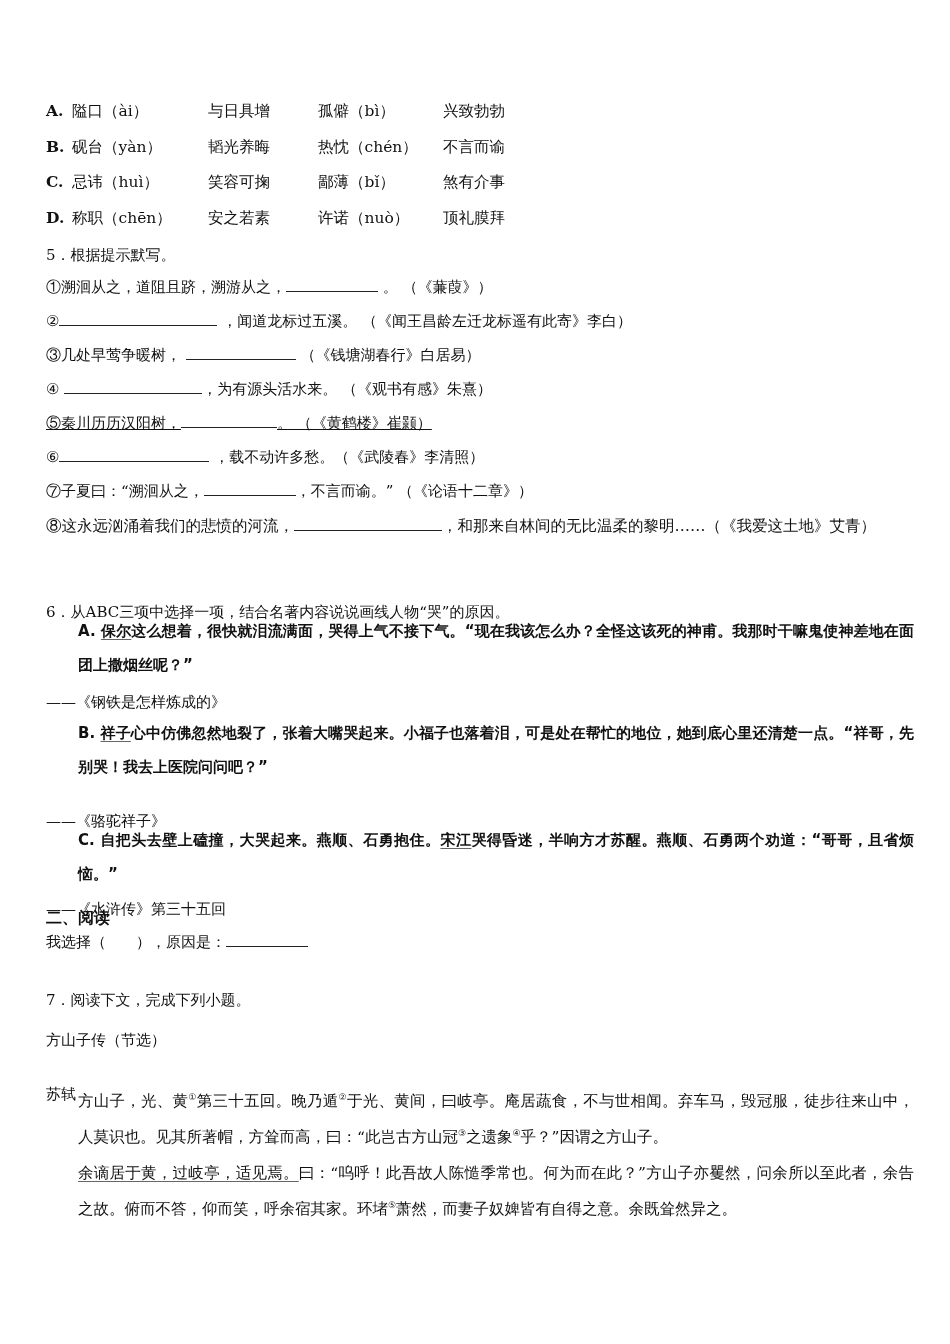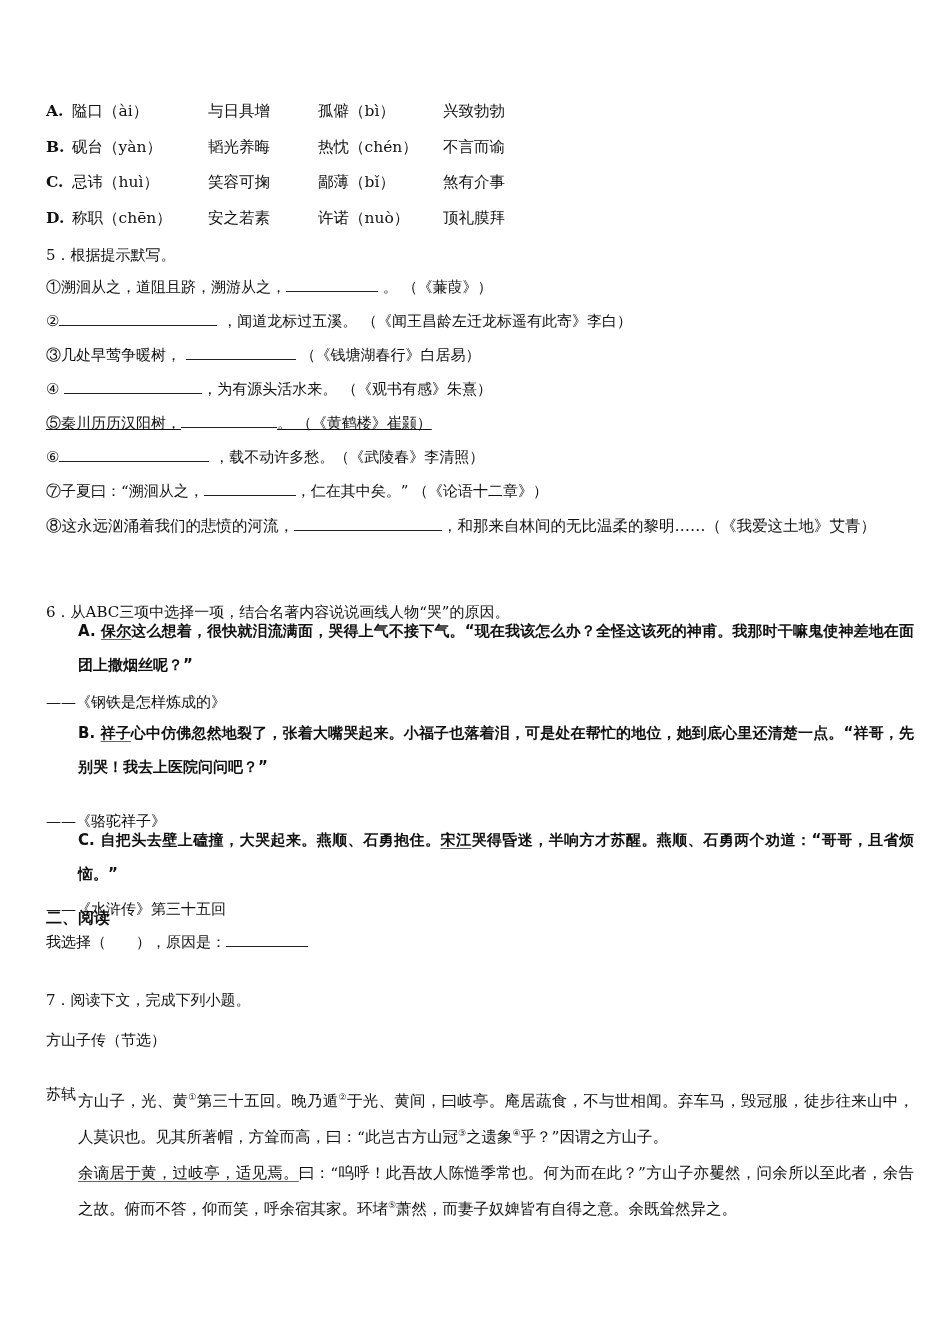--- a/index.html
+++ b/index.html
@@ -63,21 +63,21 @@
 <div class="line" style="top:379px;">
   <span>④</span> <span class="blank" style="width:138px"></span><span>，为有源头活水来。 （《观书有感》朱熹）</span>
 </div>
 <div class="line" style="top:413px;text-decoration:underline;">
   <span>⑤</span><span>秦川历历汉阳树，</span><span class="blank" style="width:96px"></span><span>。 （《黄鹤楼》崔颢）</span>
 </div>
 <div class="line" style="top:447px;">
   <span>⑥</span><span class="blank" style="width:150px"></span><span> ，载不动许多愁。（《武陵春》李清照）</span>
 </div>
 <div class="line" style="top:481px;">
-  <span>⑦</span><span>子夏曰：“溯洄从之，</span><span class="blank" style="width:92px"></span><span>，仁在其中矣。” （《论语十二章》）</span>
+  <span>⑦</span><span>子夏曰：“溯洄从之，</span><span class="blank" style="width:92px"></span><span>，不言而谕。” （《论语十二章》）</span>
 </div>
 <div class="wrap" style="top:508px; line-height:36px;">
   <span>⑧</span><span>这永远汹涌着我们的悲愤的河流，</span><span class="blank" style="width:148px"></span><span>，和那来自林间的无比温柔的黎明……（《我爱这土地》艾青）</span>
 </div>
 
 <div class="line" style="top:589px;margin-top:13px;">6．从ABC三项中选择一项，结合名著内容说说画线人物“哭”的原因。</div>
 
 <div class="wrap kai indent" style="top:614px; width:836px;">
   <span>A.</span> <span class="ul">保尔</span><span>这么想着，很快就泪流满面，哭得上气不接下气。“现在我该怎么办？全怪这该死的神甫。我那时干嘛鬼使神差地在面团上撒烟丝呢？”</span>
 </div>

